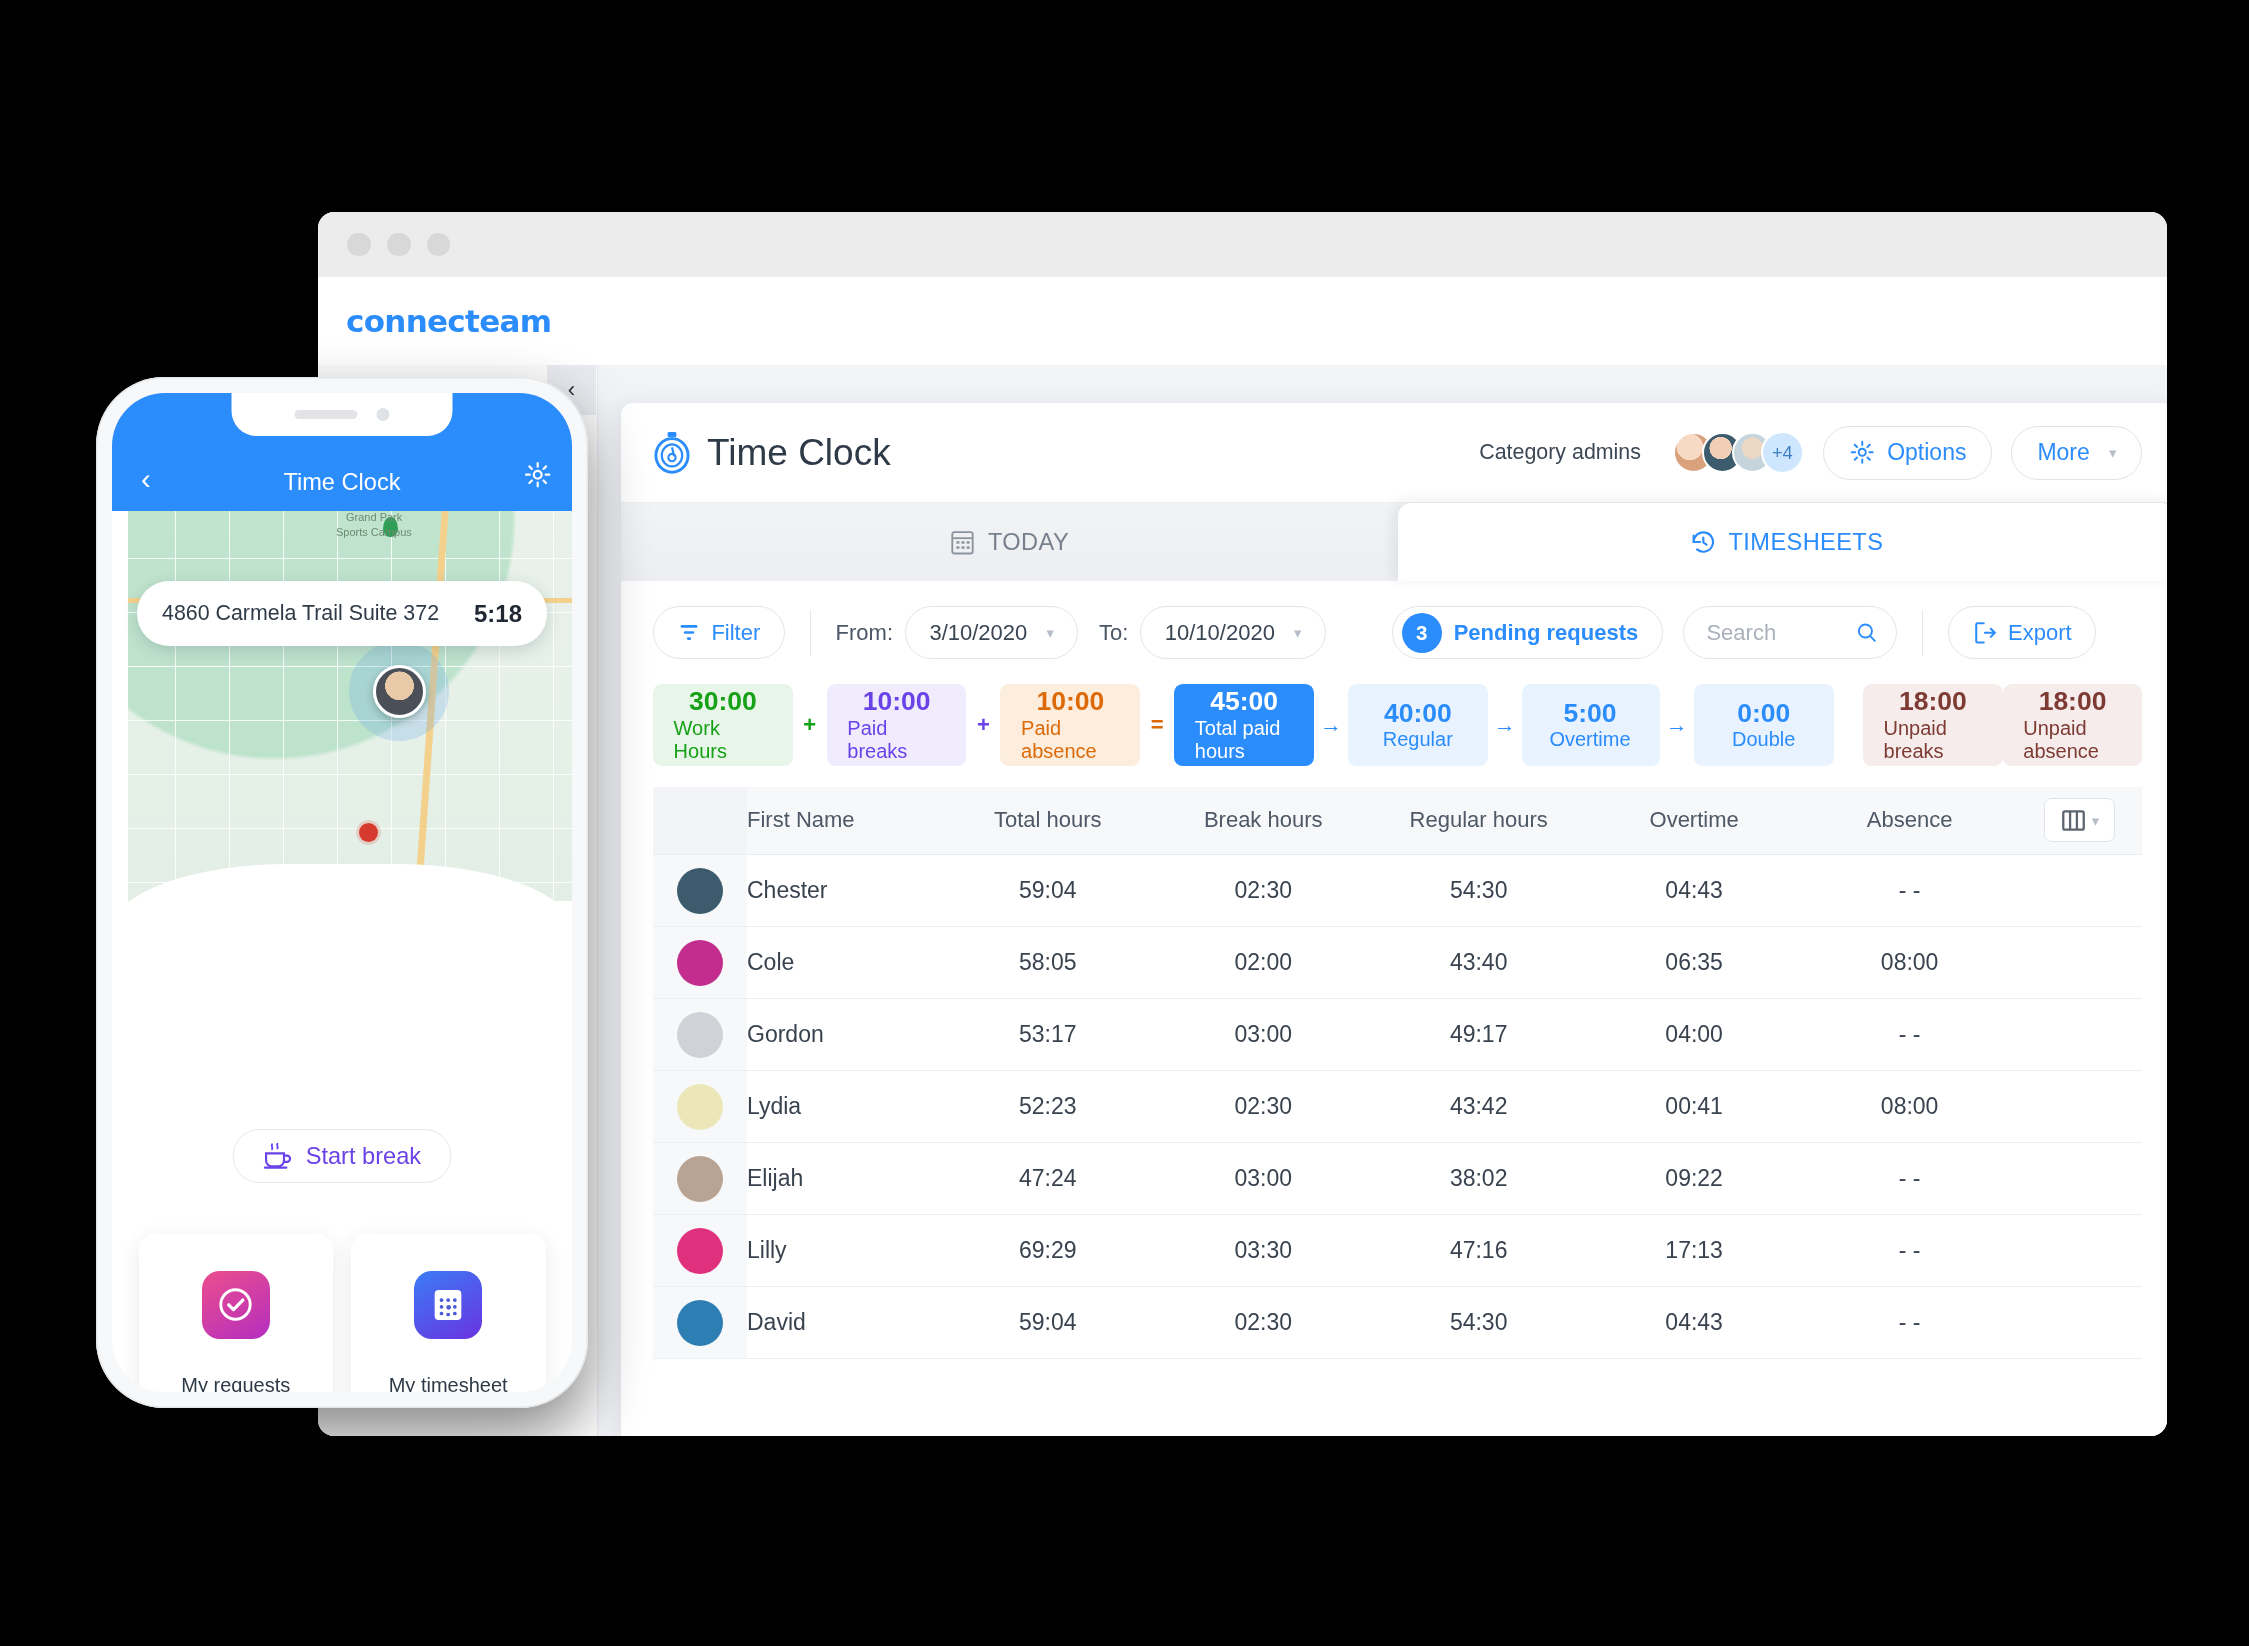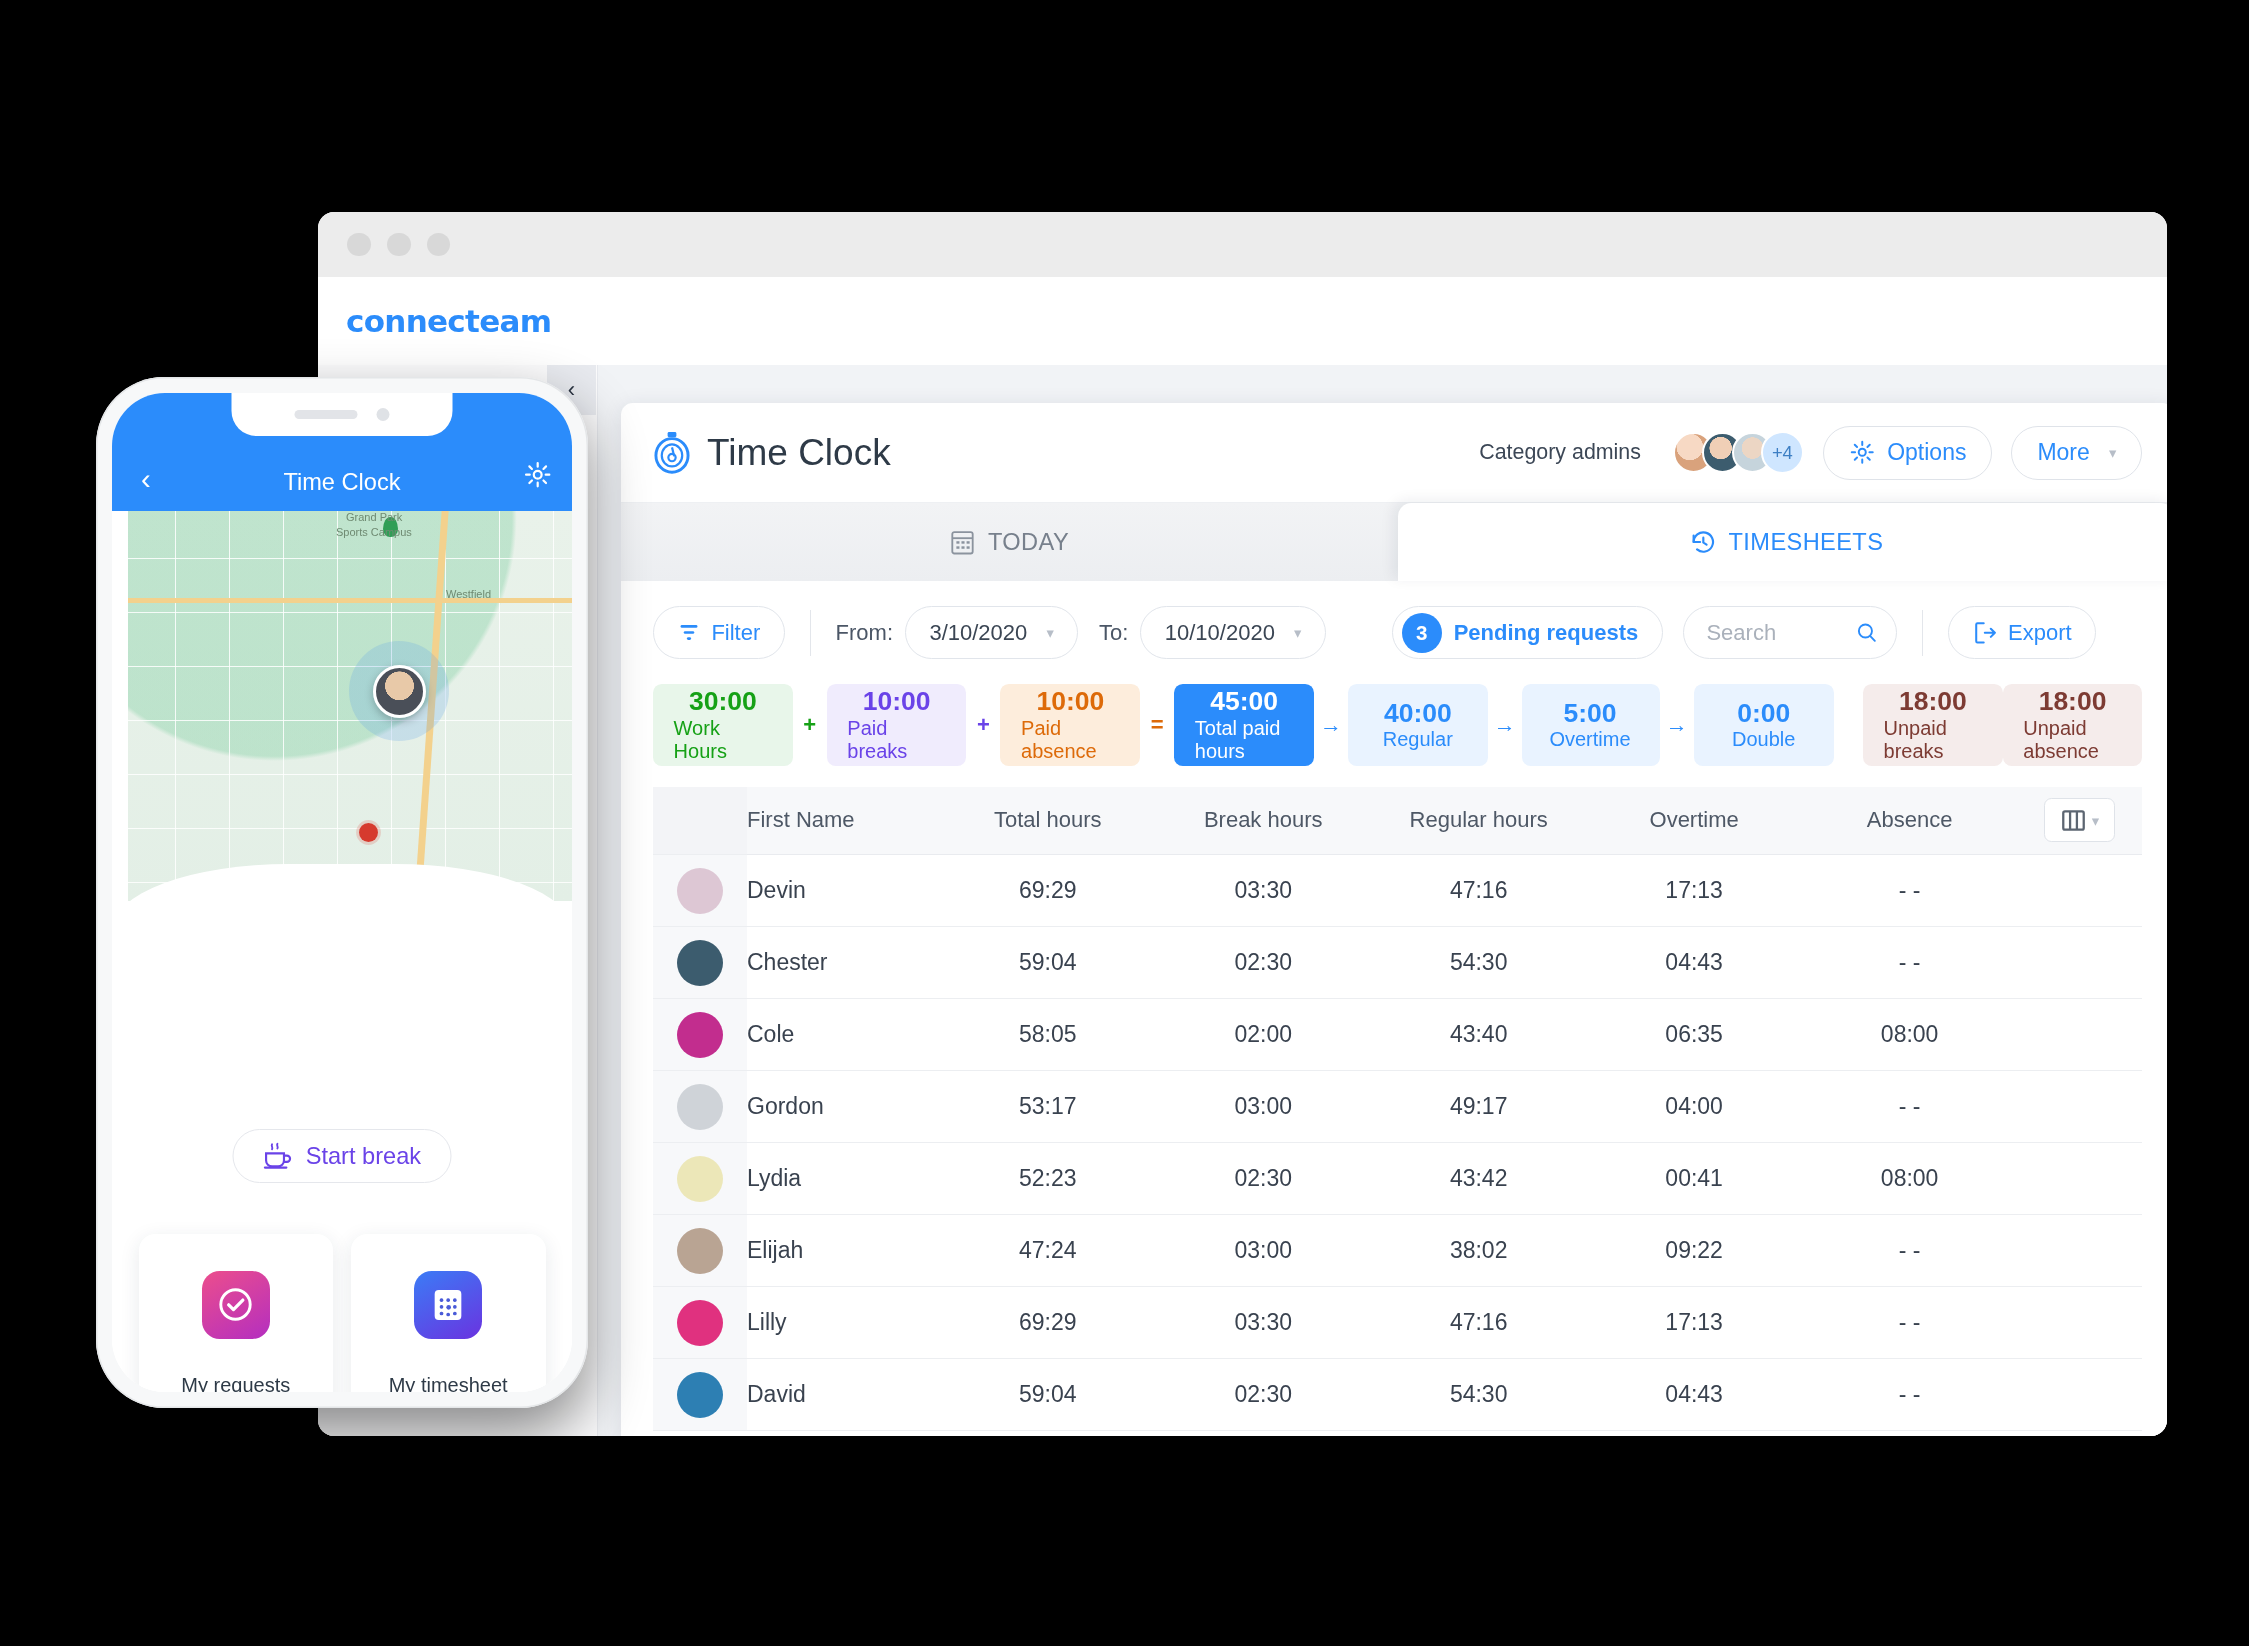--- a/index.html
+++ b/index.html
@@ -462,32 +462,20 @@
                     <svg width="25" height="25" viewBox="0 0 22 22">
                       <rect x="2" y="3" width="18" height="16" rx="1.5" fill="none" stroke="#5c6571" stroke-width="2"></rect>
                       <path d="M8 3v16M14 3v16" stroke="#5c6571" stroke-width="2"></path>
                     </svg>
                     <span style="color:#b7bec8;font-size:14.7px;">▾</span>
                   </span>
                 </th>
               </tr>
             </thead>
             <tbody id="tbody">
-                <tr>
-                  <td class="c-avatar">
-                    <span class="row-av" style="background:#ddc7d4"></span>
-                  </td>
-                  <td class="c-name">Devin</td>
-                  <td>69:29</td>
-                  <td>03:30</td>
-                  <td>47:16</td>
-                  <td>17:13</td>
-                  <td>- -</td>
-                  <td class="c-gear"></td>
-                </tr>
                 <tr>
                   <td class="c-avatar">
                     <span class="row-av" style="background:#3c5c6e"></span>
                   </td>
                   <td class="c-name">Chester</td>
                   <td>59:04</td>
                   <td>02:30</td>
                   <td>54:30</td>
                   <td>04:43</td>
                   <td>- -</td>
@@ -599,20 +587,26 @@
         <div class="map-pin"></div>
         <span class="map-label" style="left:218px;top:0px;">Grand Park</span>
         <span class="map-label" style="left:208px;top:14.7px;">Sports Campus</span>
         <span class="map-label" style="left:318px;top:77px;">Westfield</span>
         <div class="me-halo">
           <div class="me-av"></div>
         </div>
         <div class="red-dot"></div>
       </div>
 
+      <div style="position:absolute;left:25px;right:25px;top:188px;height:65px;background:#fff;border-radius:32px;
+                  box-shadow:0 4.4px 16px rgba(25,40,70,.16);display:flex;align-items:center;
+                  padding:0 25px;z-index:5;">
+        <span style="font-size:21.4px;color:#2e3a47;">4860 Carmela Trail Suite 372</span>
+        <span style="margin-left:auto;font-size:24px;font-weight:700;color:#1f2733;">5:18</span>
+      </div>
 
       <div class="ph-white"></div>
 
 
       <div class="start-break">
         <svg width="31" height="29.4" viewBox="0 0 26 24">
           <path d="M3 10h15v6a5 5 0 0 1-5 5H8a5 5 0 0 1-5-5z" fill="none" stroke="#6a43e8" stroke-width="1.8"></path>
           <path d="M18 12h2.5a2.6 2.6 0 0 1 0 5.2H18" fill="none" stroke="#6a43e8" stroke-width="1.8"></path>
           <path d="M2 22h18" stroke="#6a43e8" stroke-width="1.8" stroke-linecap="round"></path>
           <path d="M8 2.5c-1 1.6 1 2.4 0 4M12.5 2c-1 1.6 1 2.4 0 4" fill="none" stroke="#6a43e8" stroke-width="1.6" stroke-linecap="round"></path>

